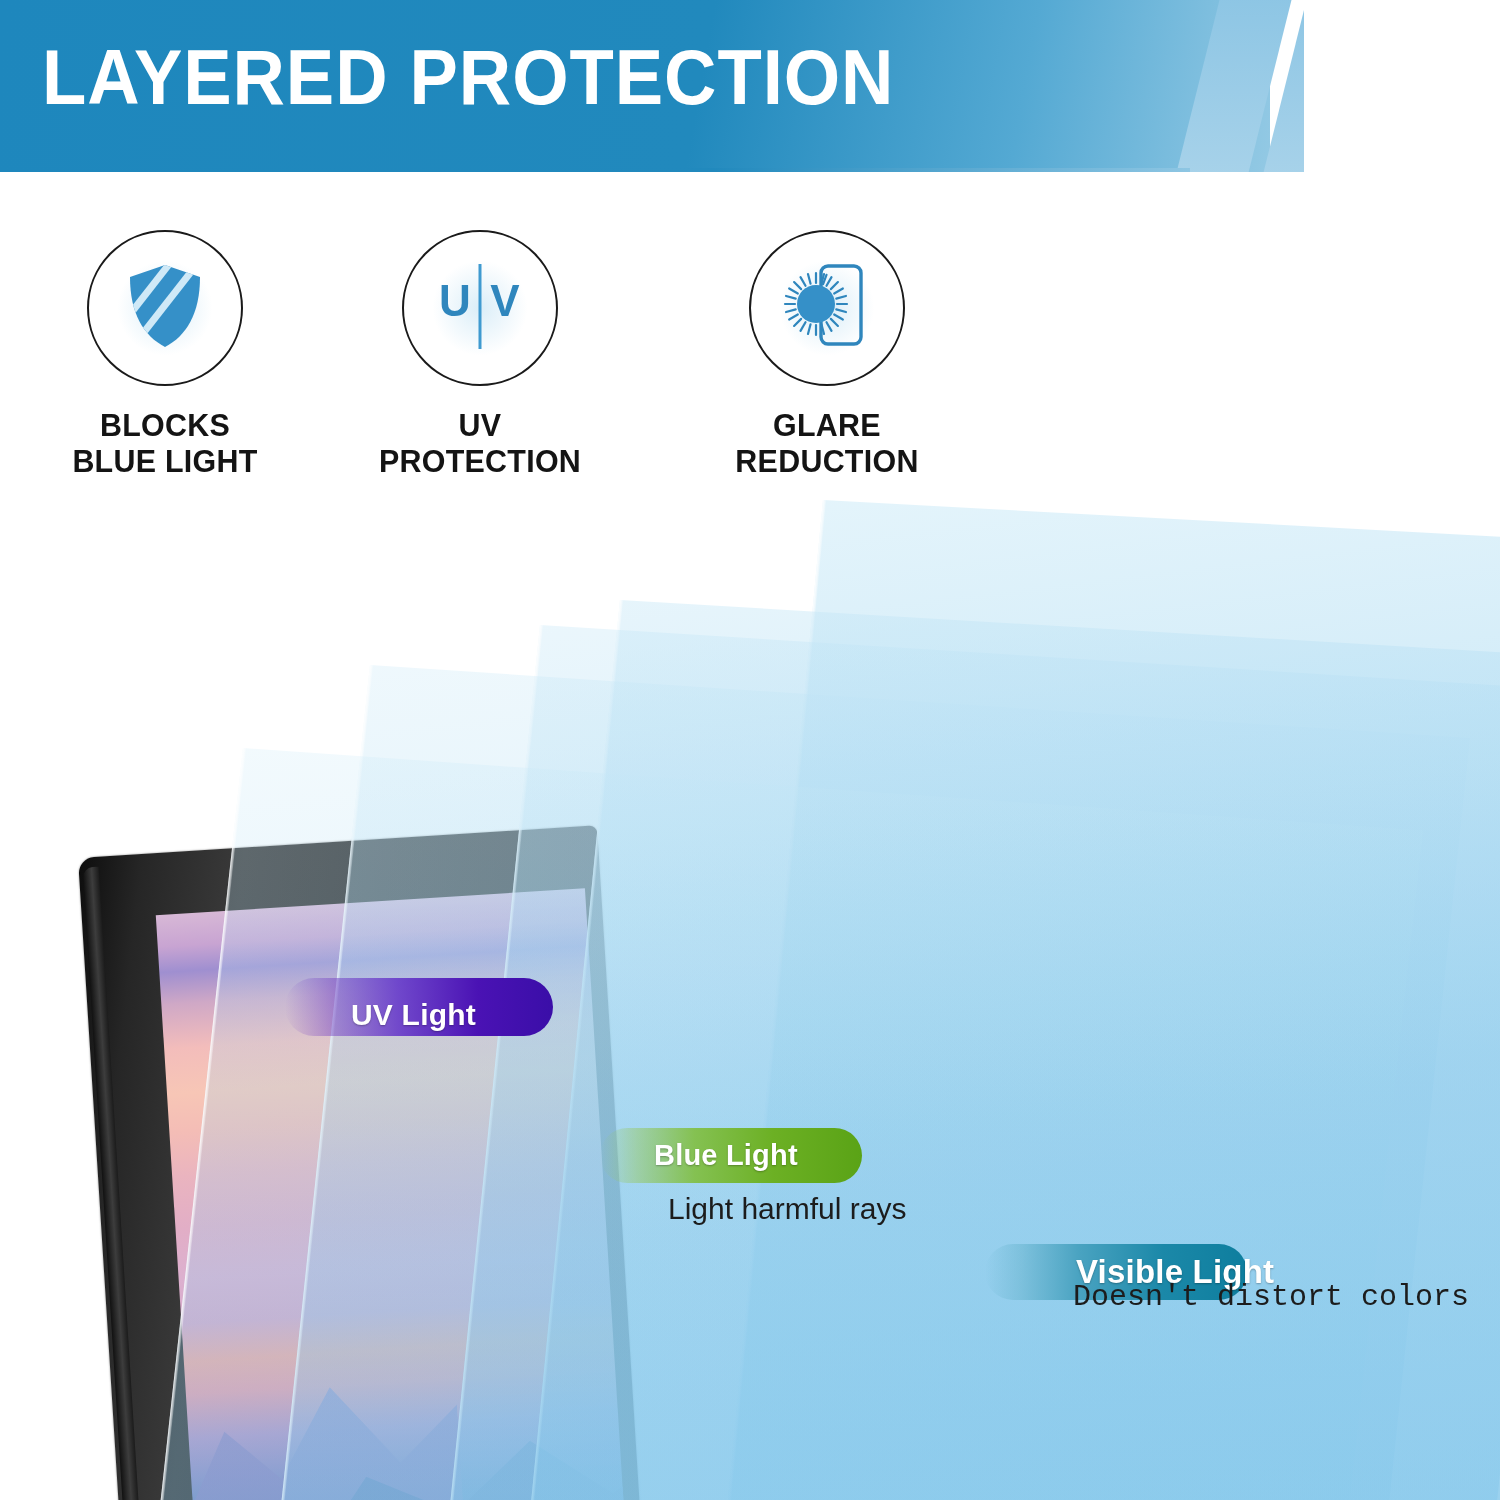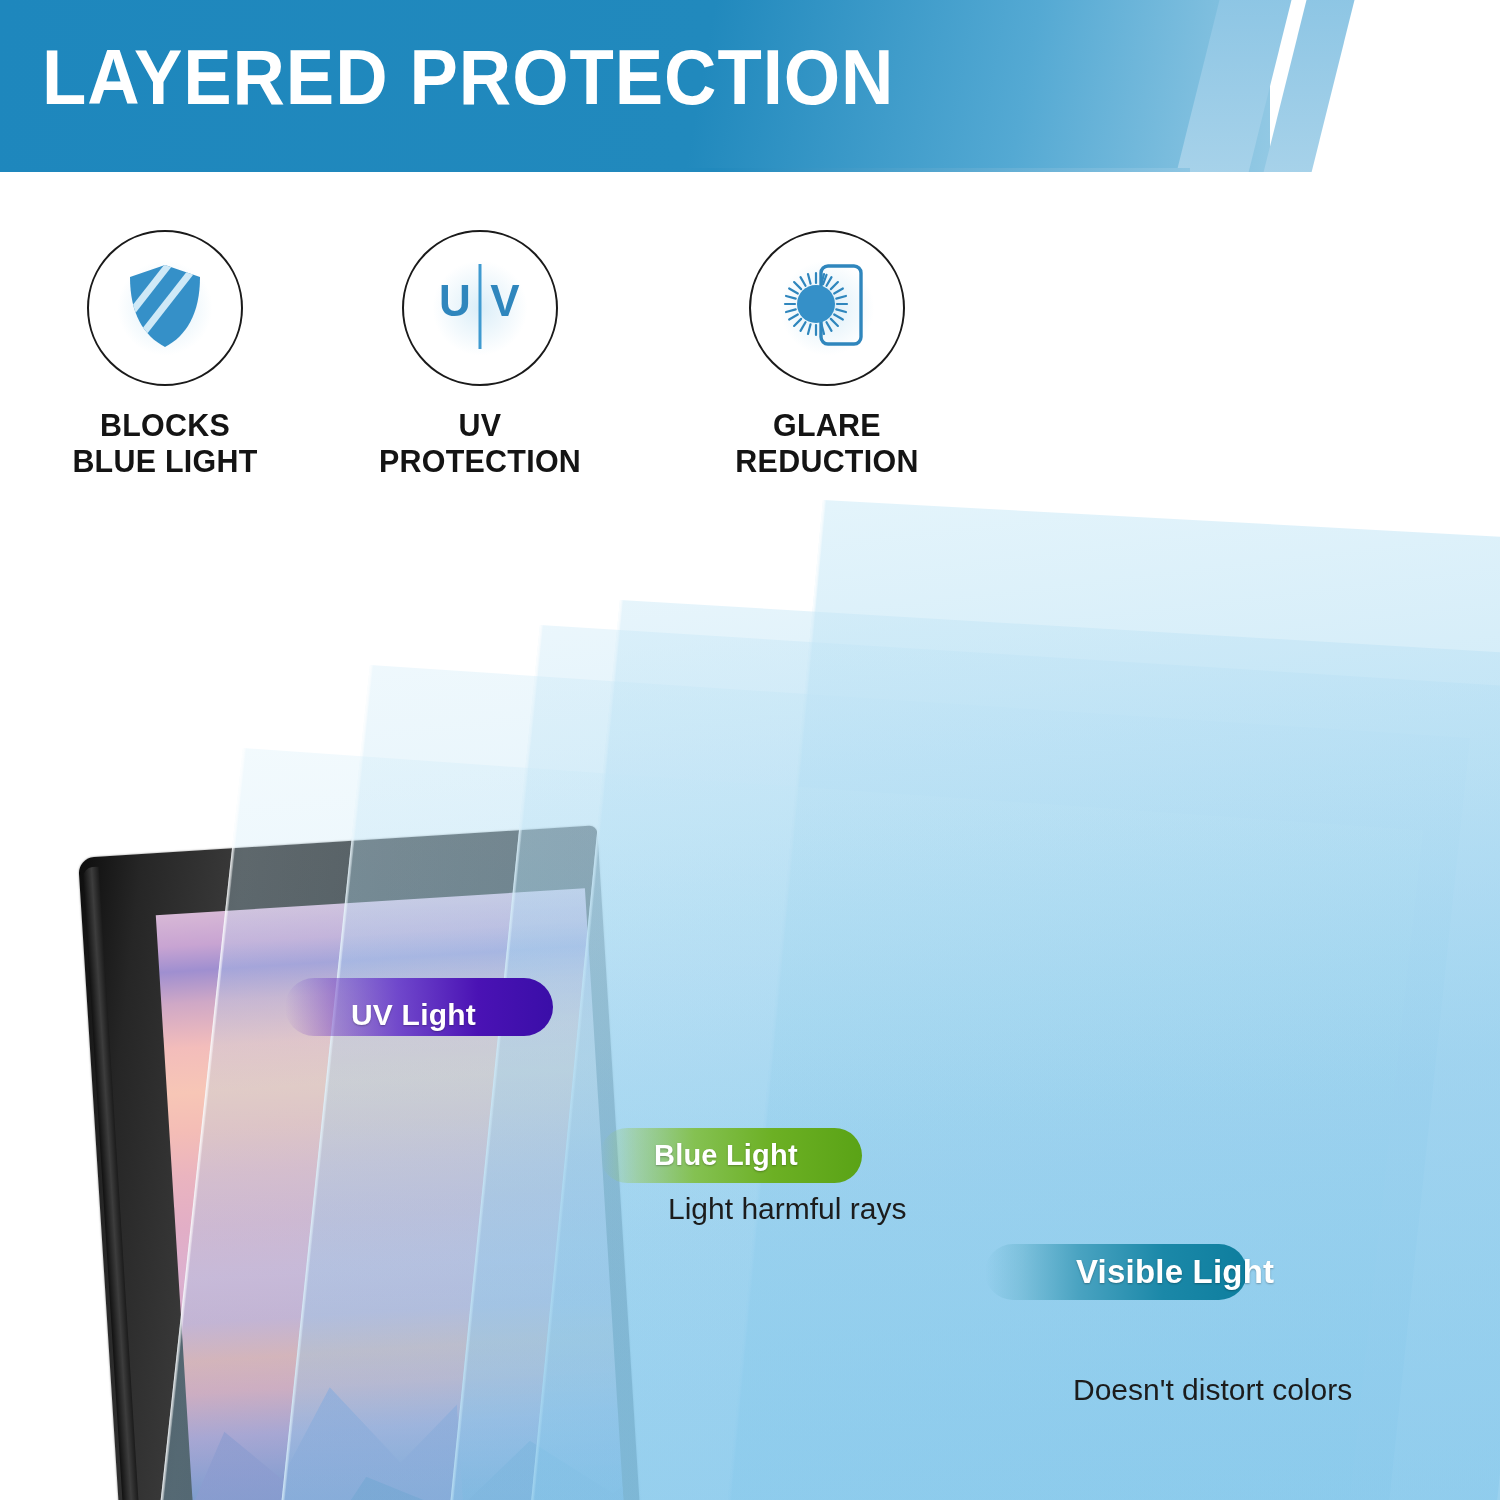--- a/index.html
+++ b/index.html
@@ -1,20 +1,20 @@
 <!DOCTYPE html>
 <html><head>
 <meta charset="utf-8">
 <style>
   html,body{margin:0;padding:0;background:#fff;}
   body{width:1500px;height:1500px;font-family:"Liberation Sans",sans-serif;overflow:hidden;}
   .stage{position:relative;width:1500px;height:1500px;overflow:hidden;background:#ffffff;}
 
   
-  .header{position:absolute;left:0;top:0;width:1500px;height:172px;overflow:hidden;}
+  .header{position:absolute;left:0;top:0;width:1304px;height:172px;overflow:hidden;}
   .header-bg{position:absolute;left:0;top:0;width:1270px;height:172px;
     background:linear-gradient(100deg,#1e87bd 0%,#2189bd 55%,#54a9d3 80%,#93c9e4 100%);}
   .header-wedge{position:absolute;top:-10px;height:200px;
     background:linear-gradient(180deg,#8cc5e4 0%,#a9d3ea 100%);
     transform:skewX(-14deg);transform-origin:top left;}
   .wedge-a{left:1222px;width:72px;}
   .wedge-b{left:1309px;width:48px;}
   .header-underline{position:absolute;left:0;top:168px;width:1190px;height:5px;
     background:linear-gradient(90deg,#1e87bd 0%,#2189bd 60%,#8ec6e3 100%);}
   .header-title{position:absolute;left:42px;top:38px;color:#ffffff;
@@ -80,21 +80,21 @@
   .pill-uv .pill-text{font-size:30px;margin-left:66px;margin-top:16px;}
 
   .pill-blue{left:600px;top:1128px;width:262px;height:55px;
     background:linear-gradient(90deg,rgba(170,210,130,0) 0%,rgba(150,200,100,.5) 14%,rgba(128,190,60,.88) 36%,#6cb024 66%,#5aa316 100%);}
   .pill-blue .pill-text{font-size:29px;margin-left:54px;}
   .sub-blue{left:668px;top:1192px;}
 
   .pill-vis{left:985px;top:1244px;width:262px;height:56px;
     background:linear-gradient(90deg,rgba(120,190,210,0) 0%,rgba(95,175,200,.45) 14%,rgba(60,155,185,.85) 36%,#1b88a8 68%,#0e7e9e 100%);}
   .pill-vis .pill-text{font-size:33px;margin-left:91px;}
-  .sub-vis{left:1073px;top:1373px;}
+  .sub-vis{left:1073px;top:1280px;font-family:Liberation Mono, monospace;}
 </style>
 </head>
 <body>
 
 <div class="stage">
 
   <div class="header">
     <div class="header-bg"></div>
     <div class="header-wedge wedge-a"></div>
     <div class="header-wedge wedge-b"></div>

